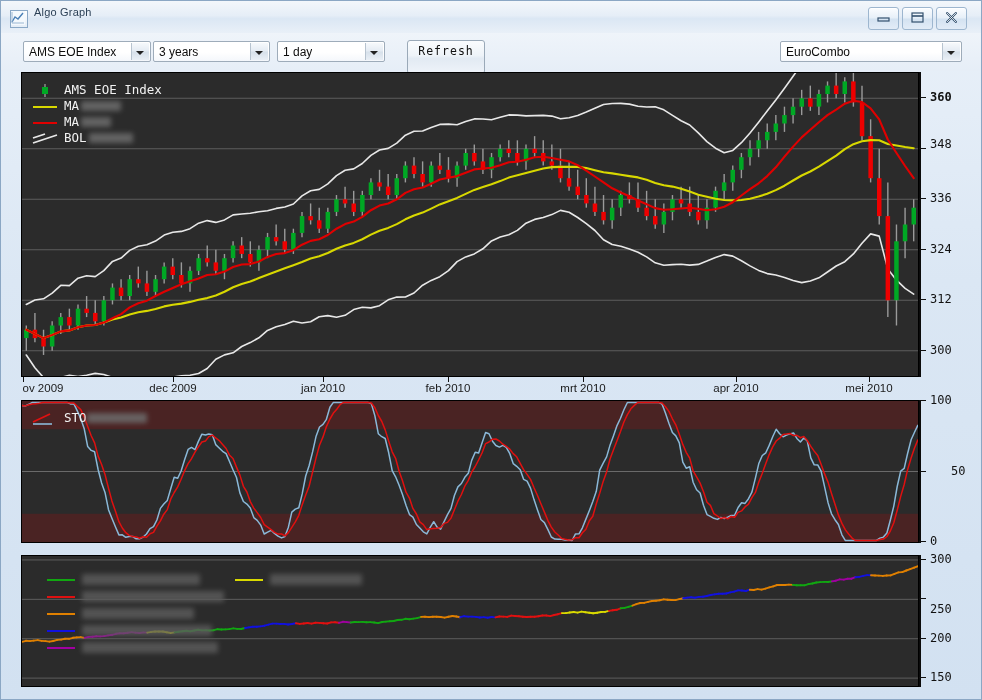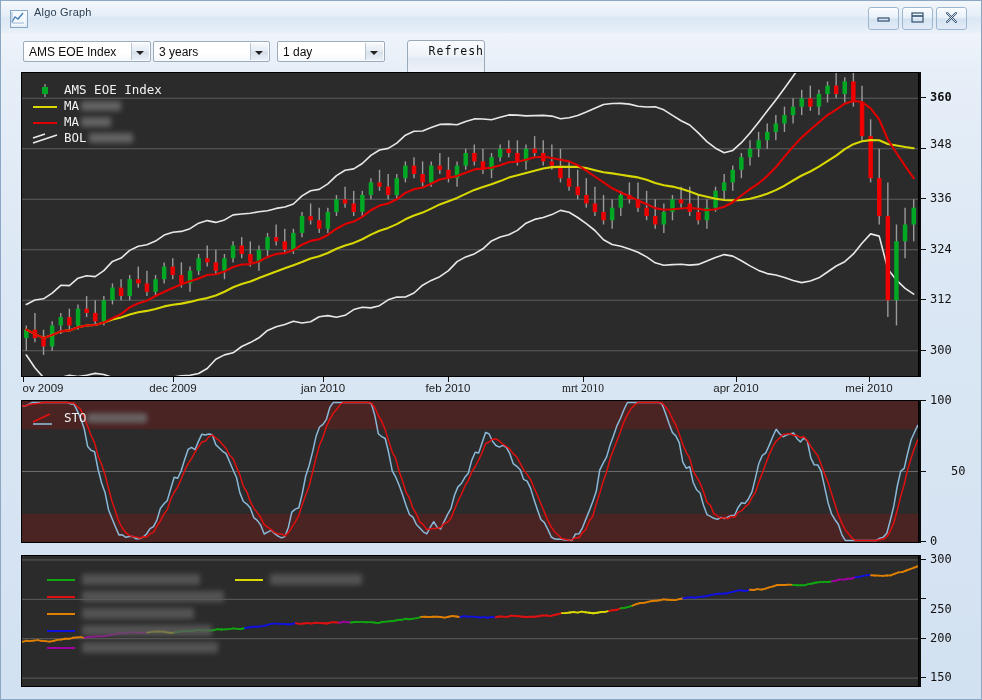--- a/index.html
+++ b/index.html
@@ -80,21 +80,21 @@
   #combo-indicator { left: 586px; width: 190px; }
   #combo-strategy  { left: 779px; width: 182px; }
 
   #btn-refresh {
     position: absolute; left: 406px; top: 39px; width: 78px; height: 34px;
     background: linear-gradient(180deg,#fafcfe 0%, #eef3f8 45%, #e2eaf3 55%, #eef3f9 100%);
     border: 1px solid #9aa9b8; border-radius: 3px;
     box-sizing: border-box;
     font-family: "DejaVu Sans Mono", monospace;
     font-size: 11.5px; color: #111;
-    text-align: right; line-height: 21px;
+    text-align: center; line-height: 21px;
     letter-spacing: 1px;
   }
 
   
   .panel {
     position: absolute;
     background: #2b2b2b;
     border: 1px solid #000000;
     box-sizing: border-box;
     overflow: hidden;
@@ -235,20 +235,26 @@
   <div class="combo" id="combo-interval">
     <div class="cv">1 day</div>
     <div class="arrowbox">
         <div class="caret"></div>
       </div>
   </div>
 
   <div id="btn-refresh">Refresh</div>
 
 
+  <div class="combo" id="combo-strategy">
+    <div class="cv">EuroCombo</div>
+    <div class="arrowbox">
+        <div class="caret"></div>
+      </div>
+  </div>
 
   <div class="panel" id="panel-price">
     <svg id="svg-price" width="896" height="303">
         <line x1="0" y1="277.75" x2="896" y2="277.75" stroke="#5e5e5e" stroke-width="1"></line>
         <line x1="0" y1="227.25" x2="896" y2="227.25" stroke="#5e5e5e" stroke-width="1"></line>
         <line x1="0" y1="176.75" x2="896" y2="176.75" stroke="#5e5e5e" stroke-width="1"></line>
         <line x1="0" y1="126.25" x2="896" y2="126.25" stroke="#5e5e5e" stroke-width="1"></line>
         <line x1="0" y1="75.75" x2="896" y2="75.75" stroke="#5e5e5e" stroke-width="1"></line>
         <line x1="0" y1="25.25" x2="896" y2="25.25" stroke="#5e5e5e" stroke-width="1"></line>
         <path d="M4.3,231.5L12.9,227.0L21.5,225.8L30.2,220.2L38.8,212.3L47.4,212.6L56.0,205.2L64.6,202.8L73.2,203.6L81.8,197.6L90.5,188.4L99.1,185.1L107.7,177.4L116.3,173.2L124.9,171.8L133.5,168.1L142.2,162.1L150.8,159.3L159.4,158.4L168.0,155.7L176.6,150.2L185.2,147.6L193.8,149.4L202.5,146.9L211.1,141.9L219.7,141.0L228.3,140.2L236.9,138.8L245.5,137.8L254.2,135.4L262.8,134.0L271.4,131.0L280.0,122.9L288.6,117.7L297.2,116.4L305.8,110.9L314.5,102.6L323.1,97.3L331.7,95.9L340.3,90.5L348.9,82.4L357.5,77.0L366.2,75.4L374.8,70.1L383.4,62.2L392.0,58.2L400.6,58.0L409.2,54.4L417.8,51.4L426.5,51.1L435.1,51.7L443.7,48.4L452.3,45.9L460.9,46.0L469.5,46.8L478.2,44.2L486.8,41.9L495.4,42.1L504.0,42.9L512.6,42.6L521.2,42.4L529.8,43.1L538.5,45.7L547.1,44.7L555.7,42.4L564.3,39.1L572.9,35.2L581.5,31.5L590.2,30.5L598.8,30.4L607.4,31.1L616.0,33.2L624.6,34.0L633.2,33.7L641.8,36.8L650.5,42.4L659.1,47.8L667.7,52.0L676.3,59.9L684.9,68.6L693.5,75.2L702.2,79.8L710.8,77.4L719.4,69.7L728.0,60.0L736.6,49.2L745.2,38.0L753.8,27.0L762.5,15.3L771.1,3.3L779.7,-8.9L788.3,-17.3L796.9,-26.4L805.5,-34.5L814.2,-40.2L822.8,-47.8L831.4,-50.0L840.0,-46.9L848.6,-41.8L857.2,-43.2L865.8,-65.2L874.5,-70.4L883.1,-73.1L891.7,-73.8" fill="none" stroke="#e8e8e8" stroke-width="1.6" stroke-linejoin="round" stroke-linecap="round"></path>
@@ -502,21 +508,21 @@
   <div id="xaxis">
       <div class="xtick" style="left: 22px;"></div>
       <div class="xlabel" style="left: 22px; margin-left: 20px;">ov 2009</div>
       <div class="xtick" style="left: 172px;"></div>
       <div class="xlabel" style="left: 172px;">dec 2009</div>
       <div class="xtick" style="left: 322px;"></div>
       <div class="xlabel" style="left: 322px;">jan 2010</div>
       <div class="xtick" style="left: 447px;"></div>
       <div class="xlabel" style="left: 447px;">feb 2010</div>
       <div class="xtick" style="left: 582px;"></div>
-      <div class="xlabel" style="left: 582px; font-family: Liberation Serif, serif;">mrt 2010</div>
+      <div class="xlabel" style="left: 582px;">mrt 2010</div>
       <div class="xtick" style="left: 735px;"></div>
       <div class="xlabel" style="left: 735px;">apr 2010</div>
       <div class="xtick" style="left: 868px;"></div>
       <div class="xlabel" style="left: 868px;">mei 2010</div>
     </div>
 
   <div class="panel" id="panel-stoch">
     <svg id="svg-stoch" width="896" height="141">
         <rect x="0" y="0" width="896" height="28.19999999999999" fill="#4a2323"></rect>
         <rect x="0" y="112.8" width="896" height="28.200000000000003" fill="#4a2323"></rect>

